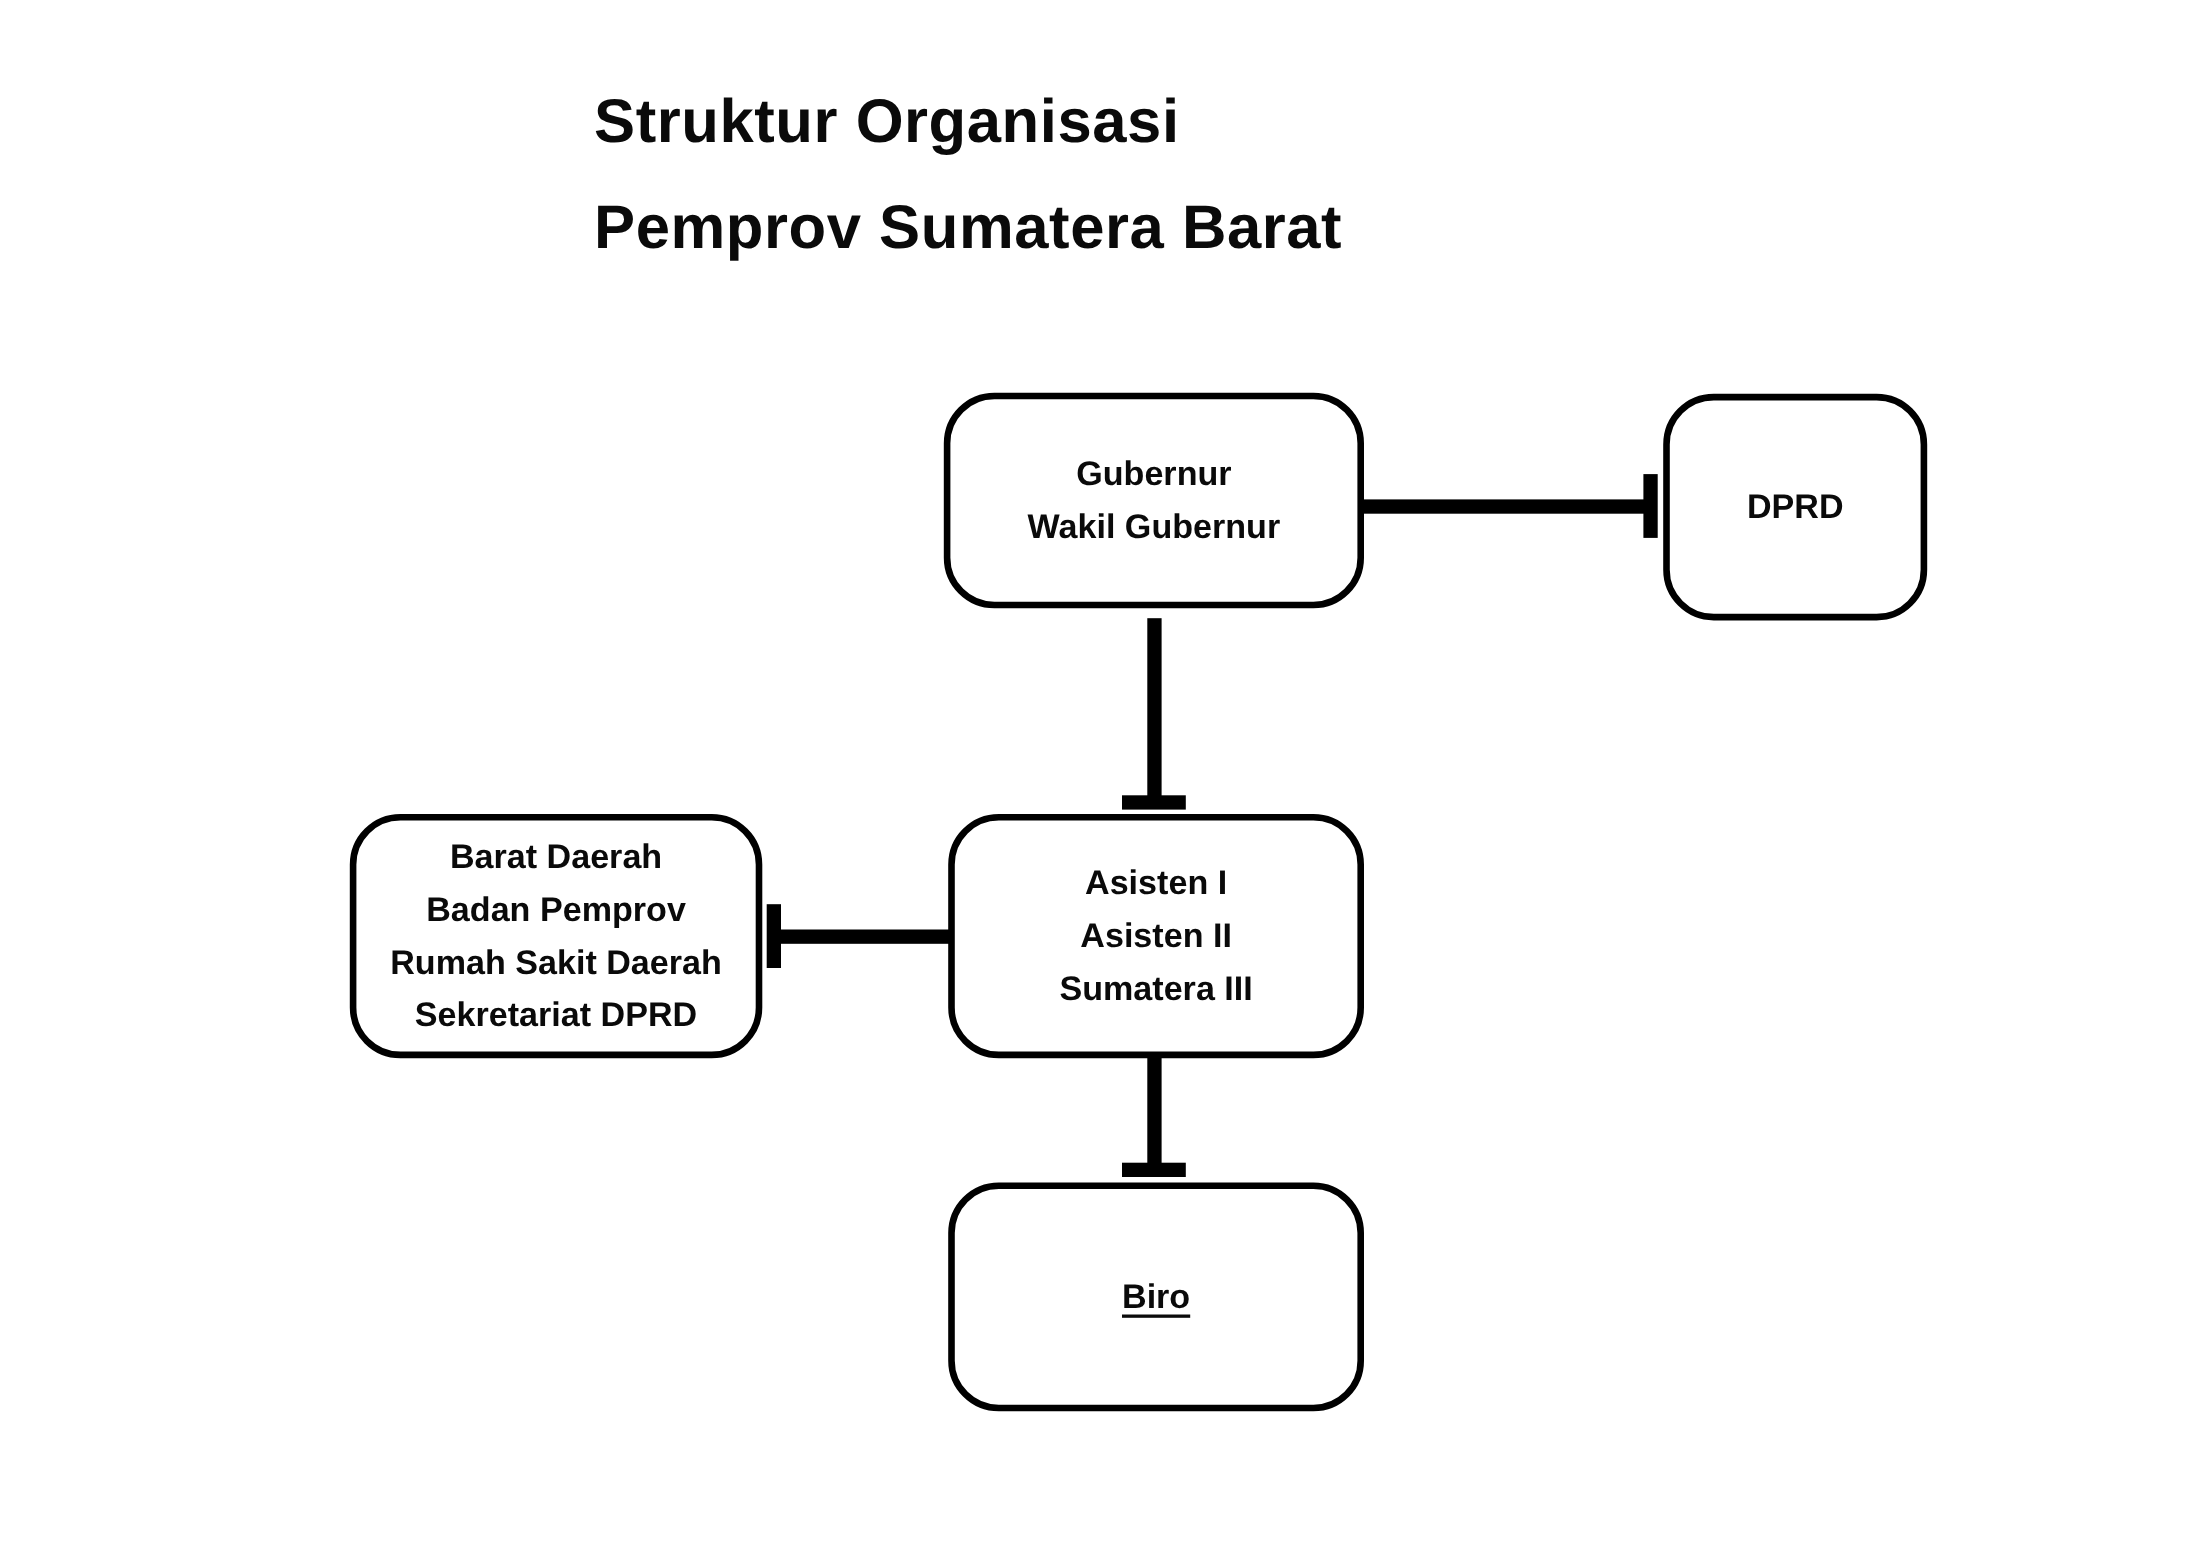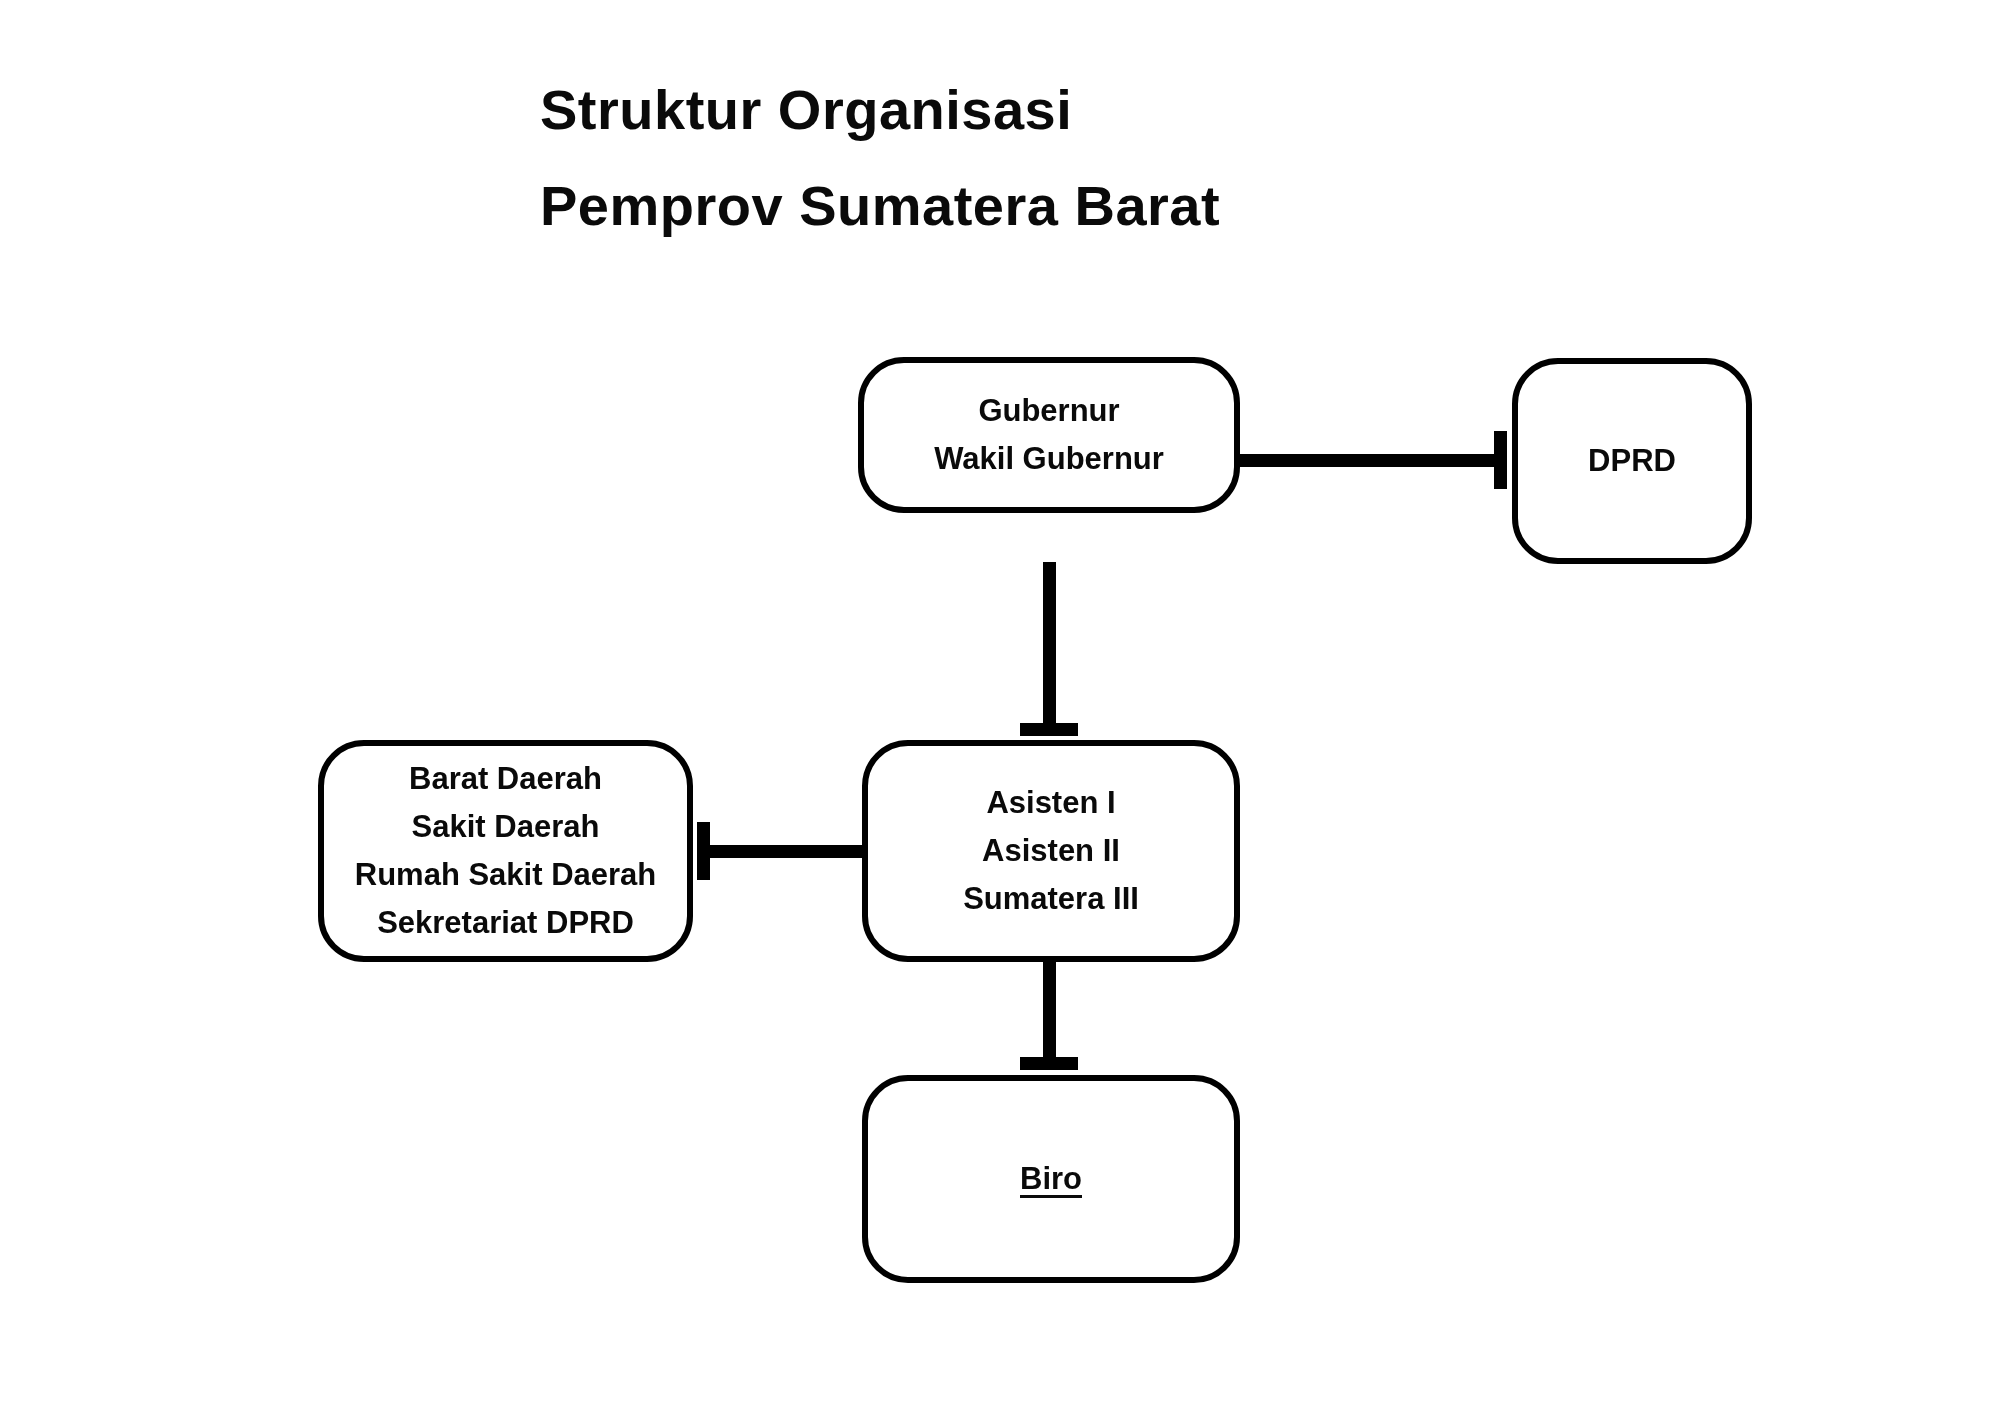--- a/index.html
+++ b/index.html
@@ -69,38 +69,38 @@
 
   <div class="edge" style="left:1043px; top:562px; width:13px; height:172px;"></div>
   <div class="edge" style="left:1020px; top:723px; width:58px; height:13px;"></div>
 
   <div class="edge" style="left:706px; top:845px; width:158px; height:13px;"></div>
   <div class="edge" style="left:697px; top:822px; width:13px; height:58px;"></div>
 
   <div class="edge" style="left:1043px; top:960px; width:13px; height:108px;"></div>
   <div class="edge" style="left:1020px; top:1057px; width:58px; height:13px;"></div>
 
-  <div class="node" style="left:858px; top:357px; width:382px; height:156px;">
+  <div class="node" style="left:858px; top:357px; width:382px; height:196px;">
     <div class="line">Gubernur</div>
     <div class="line">Wakil Gubernur</div>
   </div>
 
   <div class="node" style="left:1512px; top:358px; width:240px; height:206px;">
     <div class="line">DPRD</div>
   </div>
 
   <div class="node" style="left:862px; top:740px; width:378px; height:222px;">
     <div class="line regular">Asisten I</div>
     <div class="line regular">Asisten II</div>
     <div class="line regular">Sumatera III</div>
   </div>
 
   <div class="node" style="left:318px; top:740px; width:375px; height:222px;">
     <div class="line">Barat Daerah</div>
-    <div class="line">Sakit Daerah</div>
+    <div class="line">Badan Pemprov</div>
     <div class="line">Rumah Sakit Daerah</div>
     <div class="line">Sekretariat DPRD</div>
   </div>
 
   <div class="node" style="left:862px; top:1075px; width:378px; height:208px;">
     <div class="line underline">Biro</div>
   </div>
 
 </div>
 

